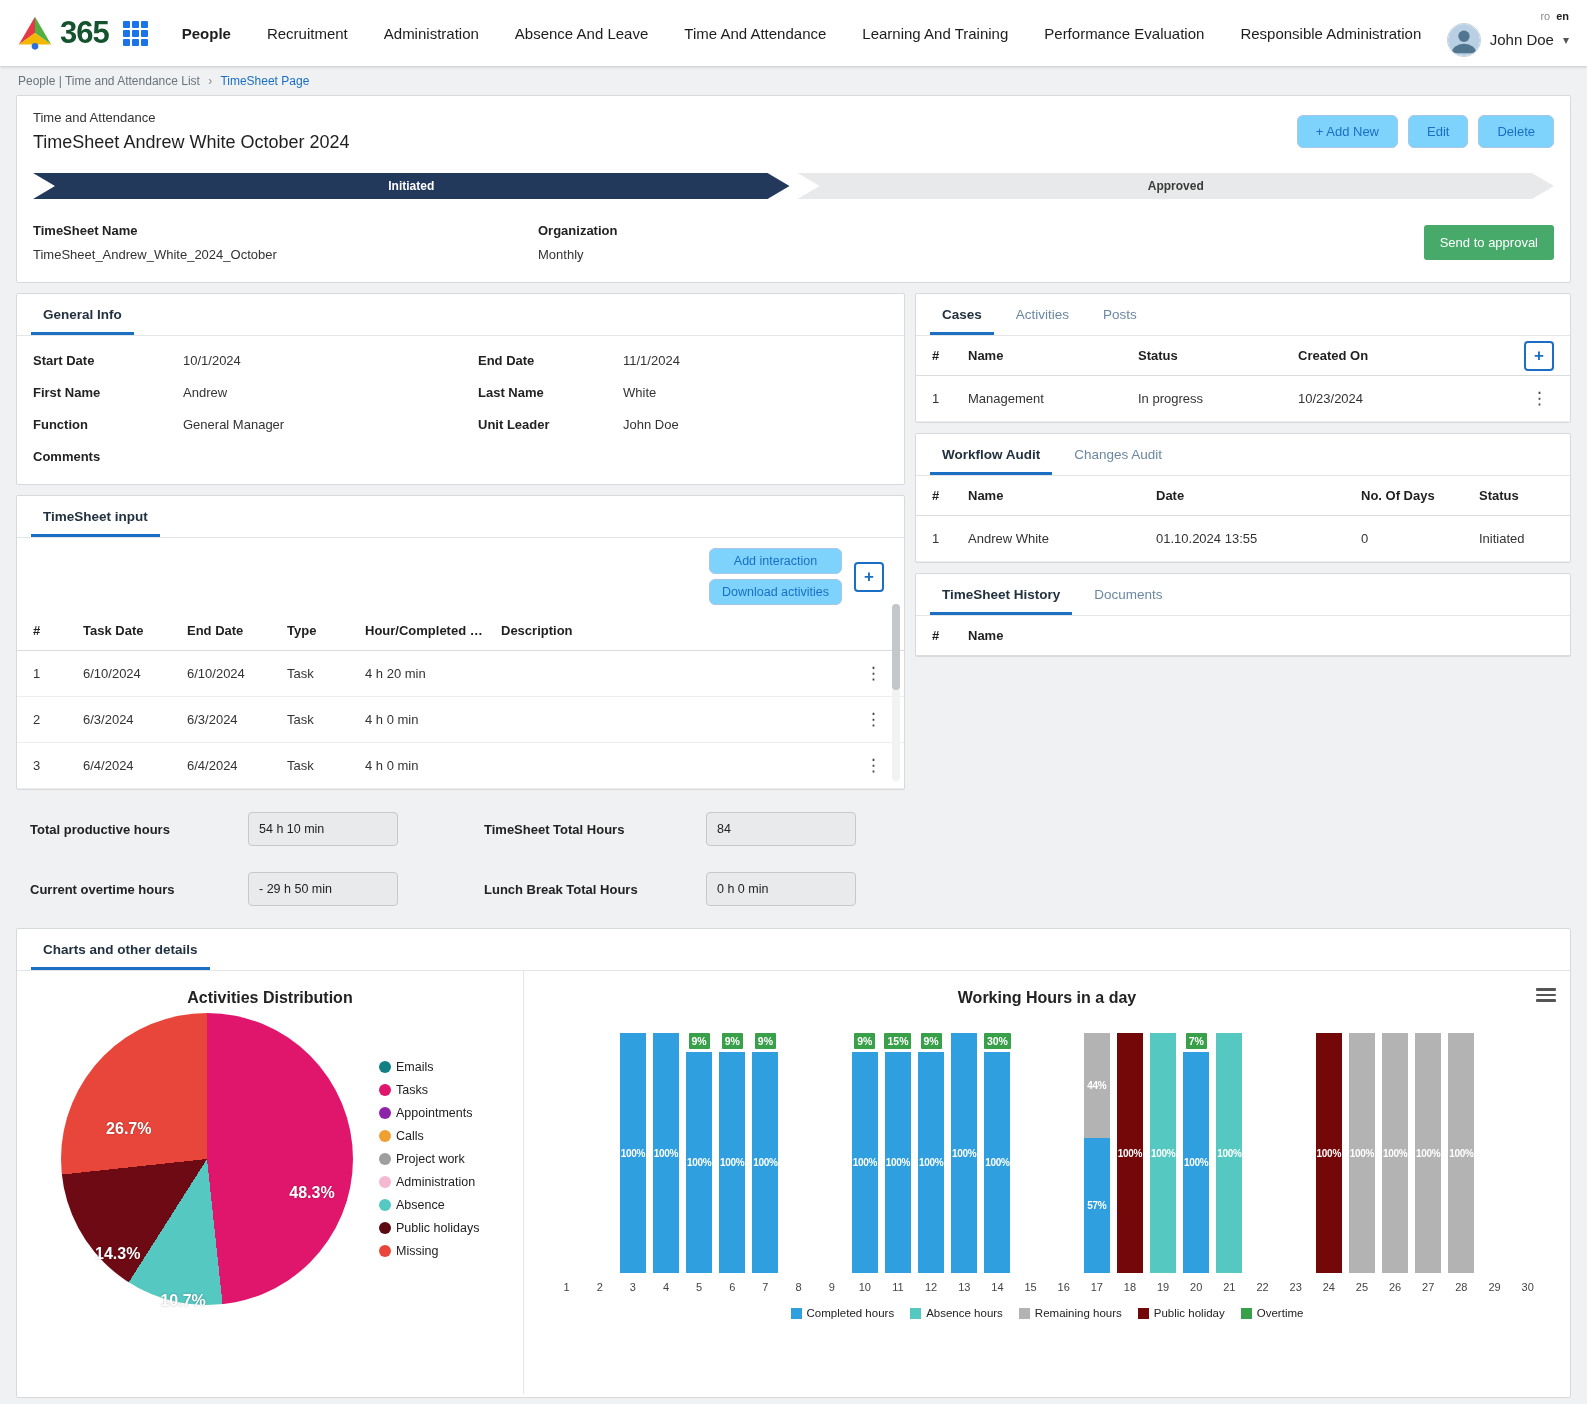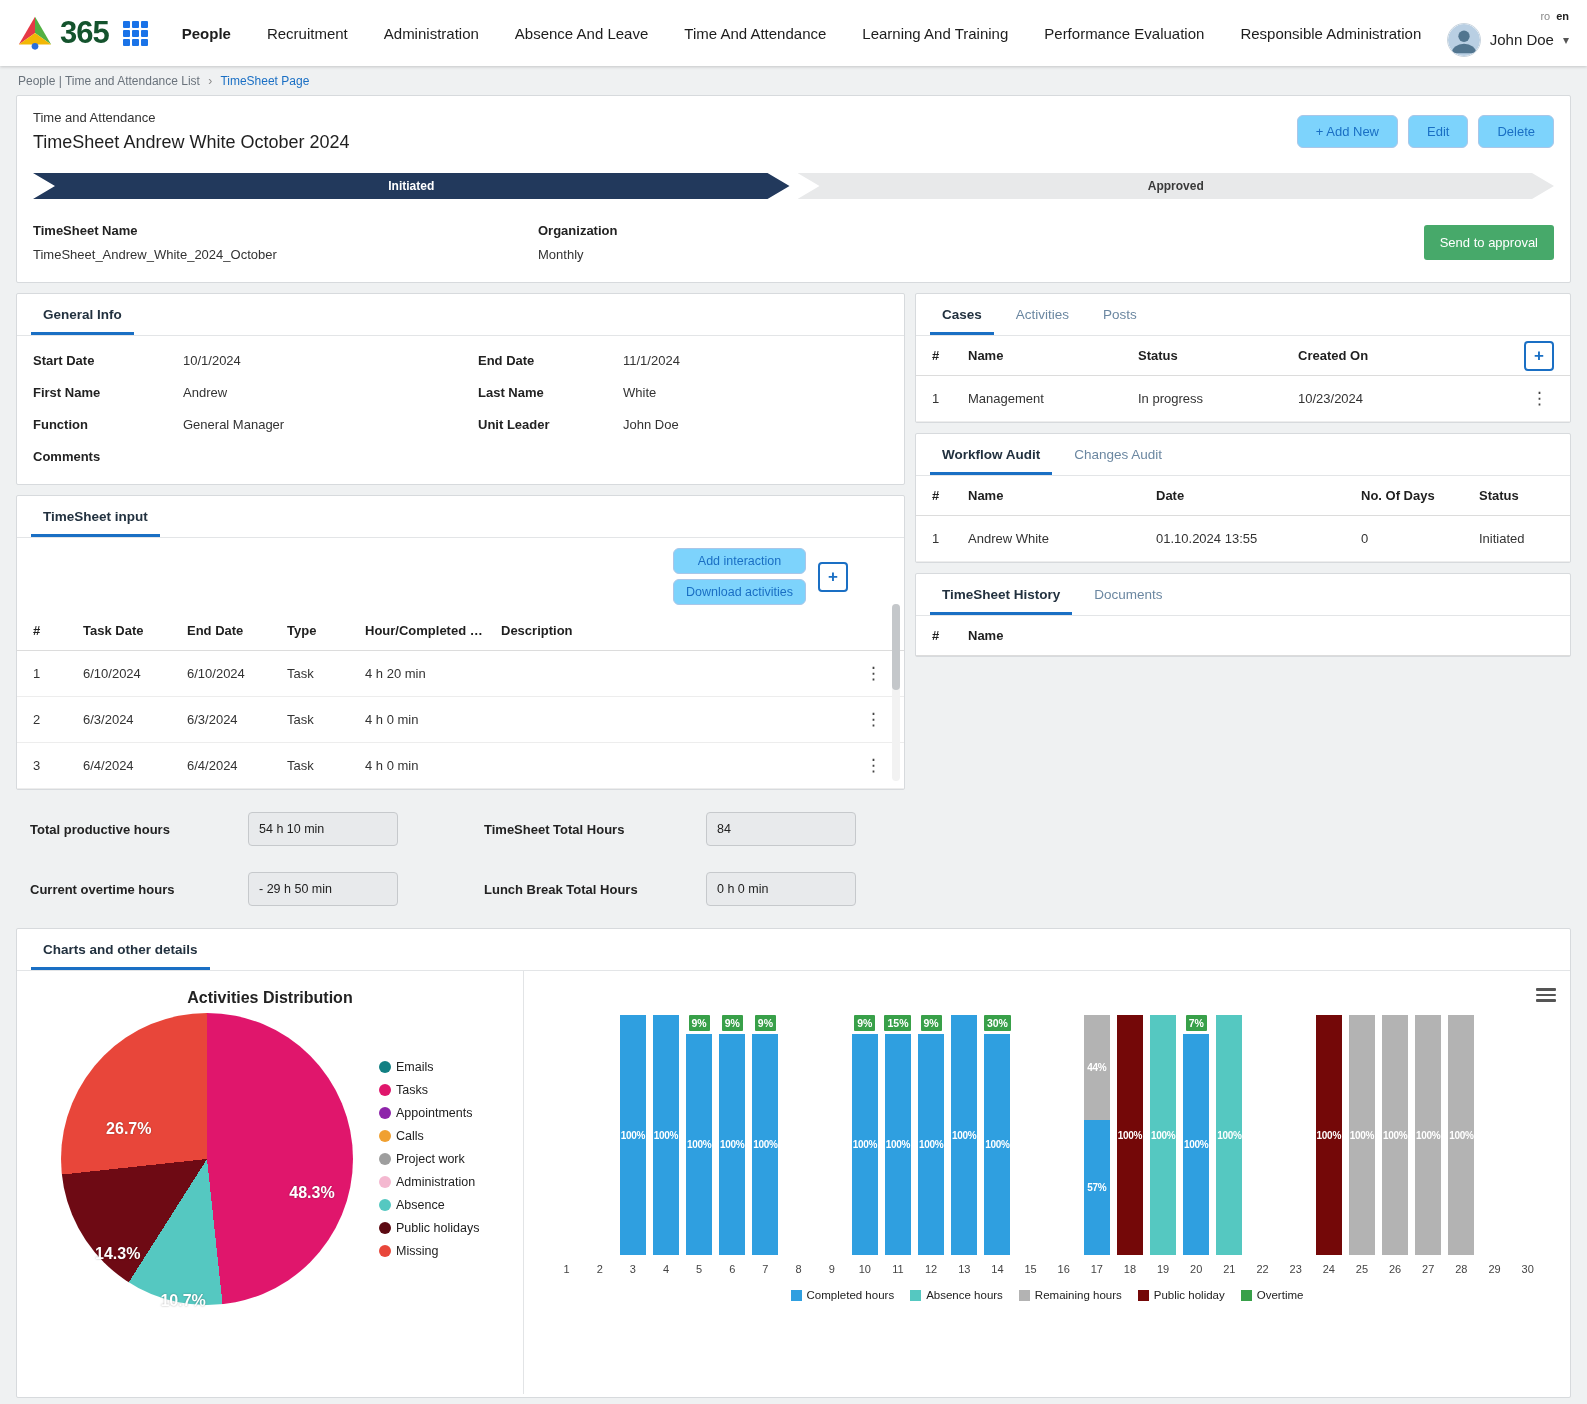--- a/index.html
+++ b/index.html
@@ -69,21 +69,21 @@
   .t-input { grid-template-columns:50px 104px 100px 78px 136px 1fr 36px; }
   .t-cases { grid-template-columns:36px 170px 160px 1fr 44px; }
   .t-workflow { grid-template-columns:36px 188px 205px 118px 1fr; }
   .t-history { grid-template-columns:36px 1fr; }
   .kebab { font-size:17px; color:#444; cursor:pointer; padding:0 6px; }
   .kebab-cell, .plus-cell { display:flex; justify-content:flex-end; }
   .plus-btn { width:30px; height:30px; border:2px solid #1a6fc4; color:#1a6fc4; background:#fff; border-radius:4px; font-size:17px; font-weight:700; line-height:1; cursor:pointer; }
 
   
   .input-card { position:relative; }
-  .input-toolbar { display:flex; justify-content:flex-end; align-items:center; gap:12px; padding:10px 56px 6px 16px; }
+  .input-toolbar { display:flex; justify-content:flex-end; align-items:center; gap:12px; padding:10px 20px 6px 16px; }
   .stack-btns { display:flex; flex-direction:column; gap:5px; align-items:stretch; }
   .vscroll { position:absolute; right:4px; top:108px; bottom:8px; width:8px; background:#f2f2f2; border-radius:4px; }
   .vscroll .thumb { position:absolute; top:0; left:0; width:8px; height:86px; background:#c4c7ca; border-radius:4px; cursor:pointer; }
 
   .empty-text { text-align:center; padding:22px 0 26px; color:#333; }
 
   
   .totals { margin:12px 16px 0; width:872px; display:grid; grid-template-columns:218px 150px 86px 222px 150px; row-gap:26px; align-items:center; padding:10px 14px; }
   .tot-label { font-weight:700; }
   .tot-box { background:#e8eaec; border:1px solid #c6c9cc; border-radius:4px; padding:9px 10px; font-size:12.5px; color:#222; min-height:34px; }
@@ -422,20 +422,21 @@
           </div>
       </div>
     </div>
     <div class="pane-divider"></div>
     <div class="bar-pane">
       <div class="burger">
           <i></i>
           <i></i>
           <i></i>
         </div>
+      <div class="chart-title">Working Hours in a day</div>
       <div class="plot" id="plot">
           <div class="day-col"></div>
           <div class="day-col"></div>
           <div class="day-col">
             <div class="bar" style="height: 100%;">
               <div class="seg" style="height: 100%; background: rgb(47, 159, 224);">100%</div>
             </div>
           </div>
           <div class="day-col">
             <div class="bar" style="height: 100%;">

